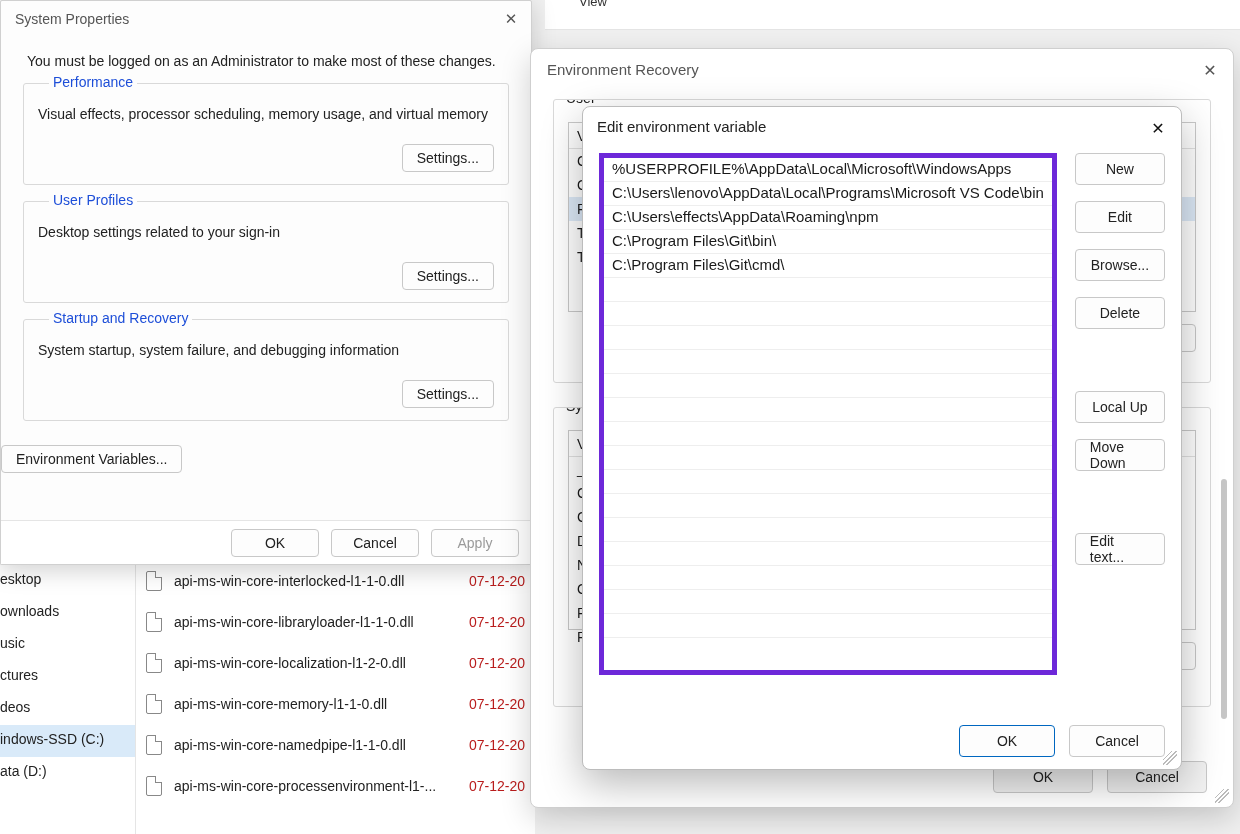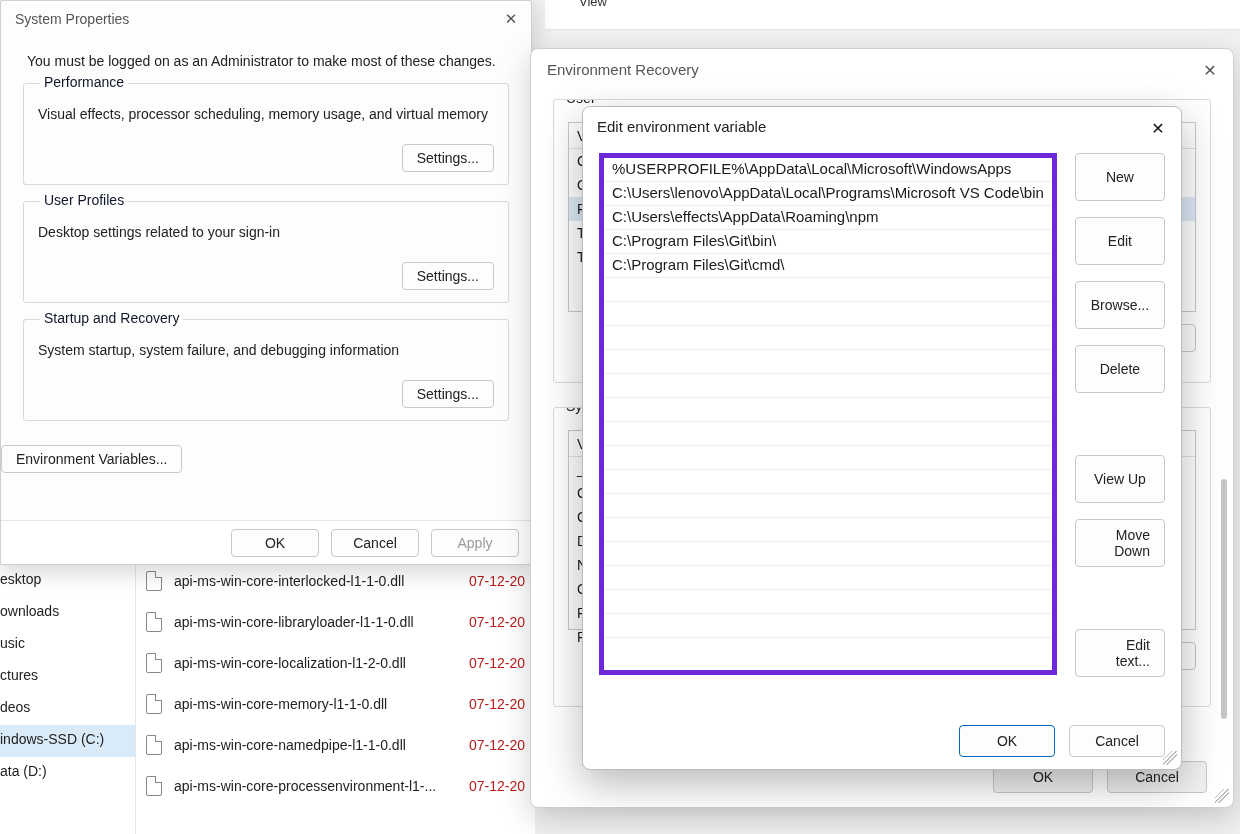--- a/index.html
+++ b/index.html
@@ -21,21 +21,21 @@
   
   .sysprops { position:absolute; left:0; top:0; width:532px; height:565px; background:#fdfdfd; border:1px solid #d0d0d0; box-shadow:0 6px 24px rgba(0,0,0,.18); border-radius:2px; }
   .sp-title { position:relative; height:38px; font-size:14px; color:#555; padding:10px 14px; }
   .sp-close { position:absolute; right:6px; top:4px; width:28px; height:28px; display:flex; align-items:center; justify-content:center; font-size:15px; color:#555; }
   .sp-tabs { display:flex; font-size:14px; border-bottom:1px solid #d9d9d9; margin:0 6px; }
   .sp-tab { padding:6px 10px 8px 10px; color:#1a1a1a; cursor:default; }
   .sp-tab.active { background:#fff; border:1px solid #d9d9d9; border-bottom:1px solid #fff; margin-bottom:-1px; border-radius:3px 3px 0 0; }
   .sp-body { padding:14px 22px 8px 22px; font-size:14px; color:#222;}
   .sp-note { padding:0 4px 14px 4px; }
   .fs { border:1px solid #d9d9d9; border-radius:3px; position:relative; padding:22px 14px 12px 14px; margin-bottom:16px; }
-  .fs .lg { position:absolute; top:-10px; left:16px; background:#fdfdfd; padding:0 4px; font-size:14px; color:#0f172a;}
+  .fs .lg { position:absolute; top:-10px; left:25px; background:#fdfdfd; padding:0 4px; font-size:14px; color:#1d4ed8;}
   .fs .desc { font-size:14px; color:#222; }
   .fs .btnrow { text-align:right; padding-top:22px;}
   .wbtn { display:inline-flex; align-items:center; justify-content:center; min-width:88px; height:28px; padding:0 14px; font-size:14px; color:#222; background:#fdfdfd; border:1px solid #c8c8c8; border-radius:4px; }
   .envrow { text-align:left; padding:0 22px 18px 0;}
   .sp-footer { position:absolute; left:0; right:0; bottom:0; height:44px; display:flex; justify-content:flex-end; gap:12px; padding:8px 12px; border-top:1px solid #e5e5e5; background:#fff;}
   .wbtn.disabled { color:#9a9a9a; }
 
   
   .envwin { position:absolute; left:530px; top:48px; width:704px; height:760px; background:#fff; border:1px solid #cfcfcf; box-shadow:0 10px 30px rgba(0,0,0,.18); border-radius:8px; }
   .ev-title { position:relative; height:44px; font-size:15px; color:#555; padding:12px 16px;}
@@ -53,21 +53,21 @@
   .ev-footer .wbtn{min-width:100px;height:32px;background:#f1f1f1;}
 
   
   .editdlg { position:absolute; left:582px; top:106px; width:600px; height:664px; background:#fff; border:1px solid #bcbcbc; box-shadow:0 14px 40px rgba(0,0,0,.28); border-radius:8px; }
   .ed-title { position:relative; height:42px; font-size:15px; color:#222; padding:11px 14px; }
   .ed-close { position:absolute; right:8px; top:6px; width:30px; height:30px; display:flex; align-items:center;justify-content:center; font-size:16px; color:#111;}
   .ed-body { display:flex; padding:4px 16px 0 16px; gap:18px; }
   .ed-list { flex:1; border:5px solid #6d28d9; height:522px; background:#fff; font-size:15px; }
   .ed-list .r { height:24px; padding:2px 8px 0 8px; border-bottom:1px solid #eee; white-space:nowrap; overflow:hidden;}
   .ed-btns { width:110px; display:flex; flex-direction:column; gap:16px; }
-  .ed-btns .wbtn{width:100%; height:48px;text-align:right;}
+  .ed-btns .wbtn{width:100%; height:32px;}
   .ed-btns .gap{height:30px;}
   .ed-footer{position:absolute;left:0;right:0;bottom:0;height:56px;display:flex;justify-content:flex-end;gap:14px;padding:12px 16px;}
   .ed-footer .wbtn{min-width:96px;height:32px;}
   .ed-footer .wbtn.primary{border:1px solid #0067c0;}
   .resize-grip{position:absolute;right:4px;bottom:4px;width:14px;height:14px;background:
     linear-gradient(135deg,transparent 0 6px,#bbb 6px 7px,transparent 7px 9px,#bbb 9px 10px,transparent 10px 12px,#bbb 12px 13px,transparent 13px);}
   .scroll-thumb{position:absolute;right:6px;top:430px;width:6px;height:240px;background:#c6c6c6;border-radius:3px;}
 </style>
 </head>
 <body>
@@ -232,21 +232,21 @@
           <div class="r"></div>
           <div class="r"></div>
           <div class="r"></div>
         </div>
       <div class="ed-btns">
         <span class="wbtn">New</span>
         <span class="wbtn">Edit</span>
         <span class="wbtn">Browse...</span>
         <span class="wbtn">Delete</span>
         <div class="gap"></div>
-        <span class="wbtn">View Up</span>
+        <span class="wbtn">Local Up</span>
         <span class="wbtn">Move Down</span>
         <div class="gap"></div>
         <span class="wbtn">Edit text...</span>
       </div>
     </div>
     <div class="ed-footer">
       <span class="wbtn primary">OK</span>
       <span class="wbtn">Cancel</span>
     </div>
     <div class="resize-grip"></div>

